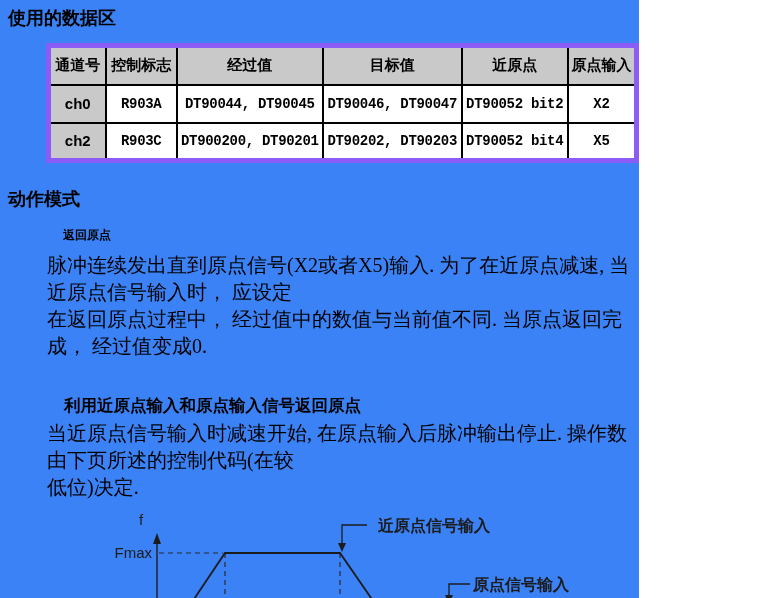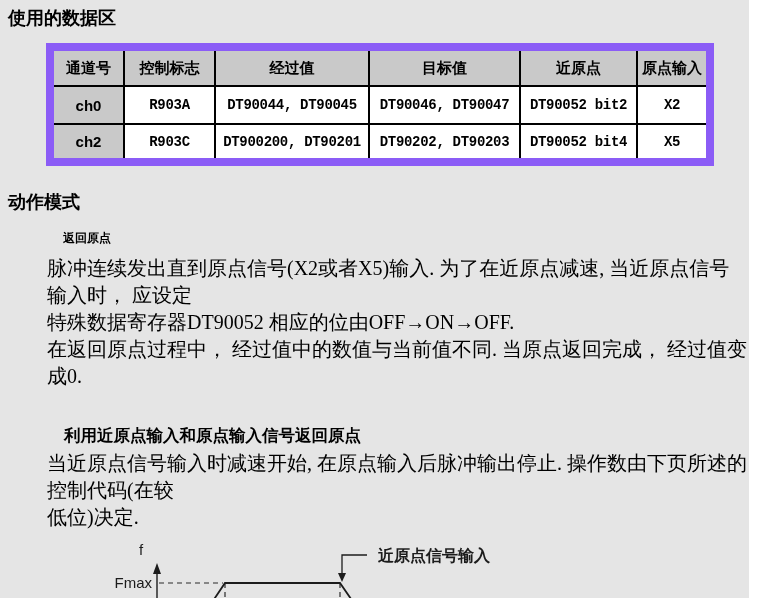--- a/index.html
+++ b/index.html
@@ -1,29 +1,29 @@
 <!DOCTYPE html>
 <html><head>
 <meta charset="utf-8">
 <style>
   * { margin:0; padding:0; box-sizing:border-box; }
   html,body { background:#ffffff; }
   .page {
-    position:relative; width:749px; height:598px; background:#e5e5e5;
+    position:relative; width:639px; height:598px; background:#3b82f6;
     overflow:hidden; color:#000;
     font-family:"Liberation Sans","DejaVu Sans",sans-serif;
   }
   .h-main { font-size:18px; font-weight:bold; line-height:20px; }
   #title-data-area { margin:8px 0 0 8px; }
   #title-operation-mode { margin:26px 0 8px 8px; }
 
   table.data-table {
     margin:15px 0 12px 46px;
     border-collapse:collapse;
-    border:8px solid #8b5cf6;
+    border:5px solid #8b5cf6;
     table-layout:fixed;
   }
   .data-table th, .data-table td {
     border:2px solid #000; text-align:center; vertical-align:middle;
     padding:0 2px; overflow:hidden; white-space:nowrap;
   }
   .data-table thead th { height:39px; background:#c9c9c9; font-size:15px; font-weight:bold; }
   .data-table tbody th { height:38px; background:#c9c9c9; font-size:15px; font-weight:bold; }
   .data-table tbody td {
     height:38px; background:#ffffff;
@@ -94,21 +94,20 @@
       </tr>
     </tbody>
   </table>
 
   <h1 class="h-main" id="title-operation-mode">动作模式</h1>
 
   <h2 class="sub-heading1">返回原点</h2>
 
   <div class="body-par">
     <div>脉冲连续发出直到原点信号(X2或者X5)输入. 为了在近原点减速, 当近原点信号输入时， 应设定</div>
-    <div>特殊数据寄存器DT90052 相应的位由OFF→ON→OFF.</div>
     <div>在返回原点过程中， 经过值中的数值与当前值不同.  当原点返回完成， 经过值变成0.</div>
   </div>
 
   <h2 class="sub-heading2">利用近原点输入和原点输入信号返回原点</h2>
 
   <div class="body-par tight">
     <div>当近原点信号输入时减速开始, 在原点输入后脉冲输出停止. 操作数由下页所述的控制代码(在较</div>
     <div>低位)决定.</div>
   </div>
 

